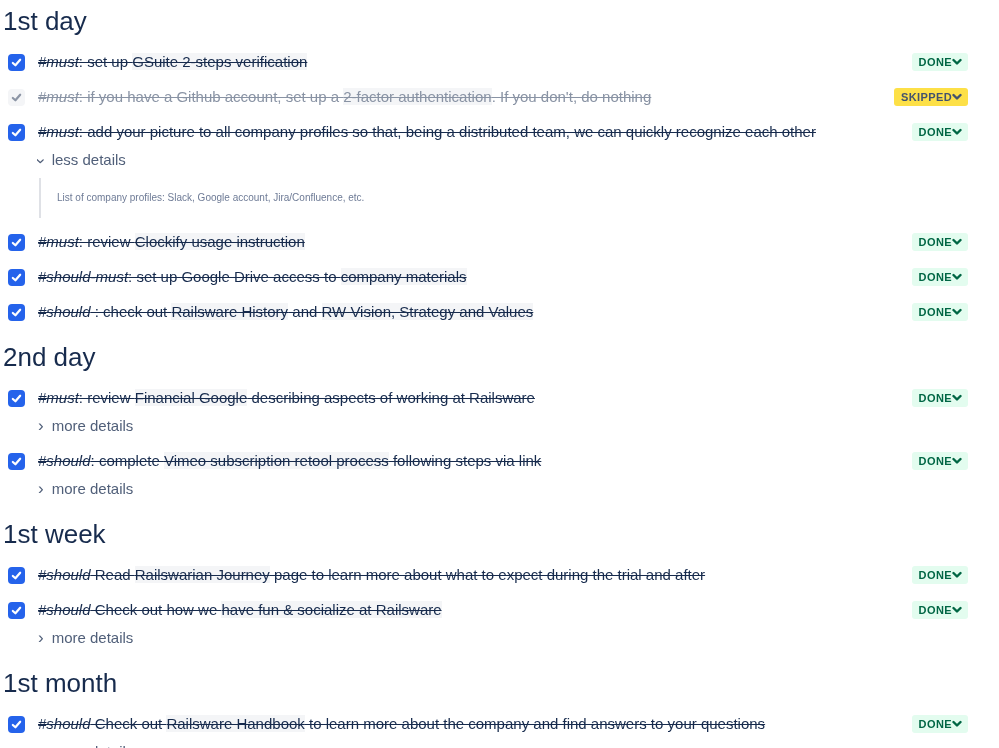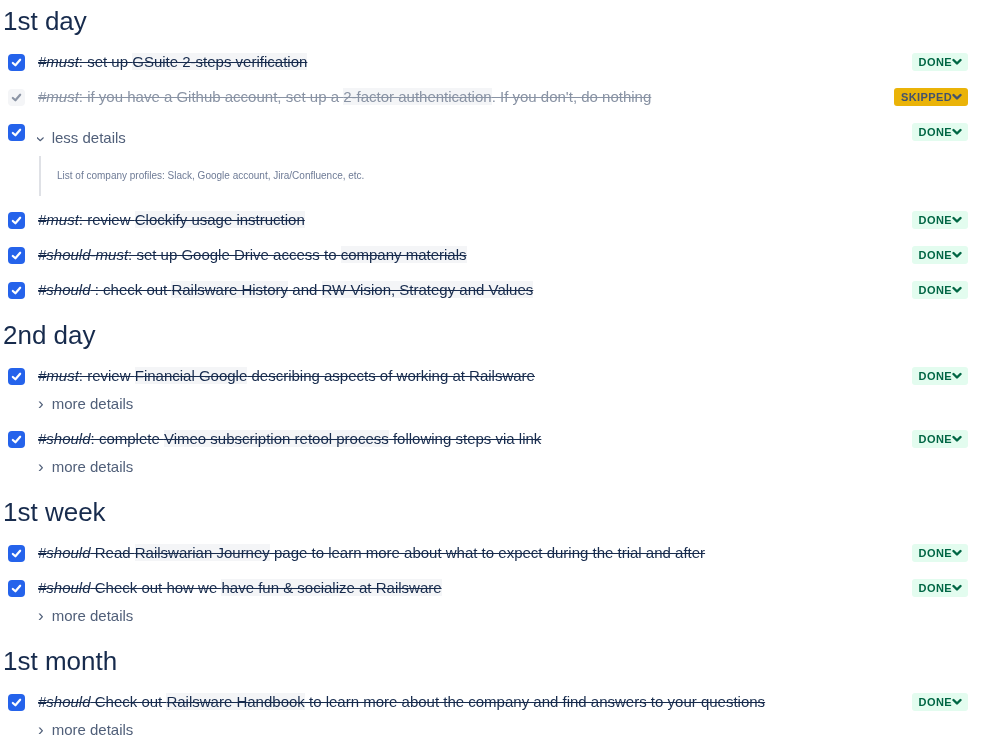--- a/index.html
+++ b/index.html
@@ -48,21 +48,21 @@
     color: #6E7B96; font-size: 10px; line-height: 21px;
   }
   .badge {
     flex: none; margin-left: 14px; margin-right: 31px; margin-top: 2px;
     display: inline-flex; align-items: center; 
     padding: 3px 6px 3px 7px; border-radius: 3px;
     font-size: 11px; font-weight: 700; letter-spacing: 0.4px;
     cursor: pointer; user-select: none;
   }
   .badge.done { background: #E3FCEF; color: #006644; }
-  .badge.skipped-badge { background: #eab308; color: #42526E; }
+  .badge.skipped-badge { background: #fde047; color: #42526E; }
   .badge svg { display: block; }
 </style>
 </head>
 <body>
 
 <main>
     <section class="section">
       <h2 class="section-title">1st day</h2>
       <div class="item">
         <span class="checkbox checked">
@@ -99,21 +99,21 @@
             </svg>
           </span>
         </span>
       </div>
       <div class="item">
         <span class="checkbox checked">
           <span><svg width="11" height="11" viewBox="0 0 12 12" fill="none" stroke-width="2.4" stroke-linecap="round" stroke-linejoin="round">
               <polyline points="2,6.5 4.8,9 10,3"></polyline>
             </svg></span>
         </span>
-        <div class="content"><div class="details-toggle">
+        <div class="content"><p class="item-line" style="margin: 0px;"><span class="tag">#must</span><span class="seg">: add your picture to all company profiles so that, being a distributed team, we can quickly recognize each other</span></p><div class="details-toggle">
             <span class="chev down">›</span>
             <span>less details</span>
           </div><div class="details-panel">
             <div>List of company profiles: Slack, Google account, Jira/Confluence, etc.</div>
           </div></div>
         <span class="badge done">
           <span>DONE</span>
           <span>
             <svg width="10" height="8" viewBox="0 0 10 8" fill="none" stroke="currentColor" stroke-width="2.4" stroke-linecap="round" stroke-linejoin="round">
               <polyline points="1.5,2 5,5.5 8.5,2"></polyline>

